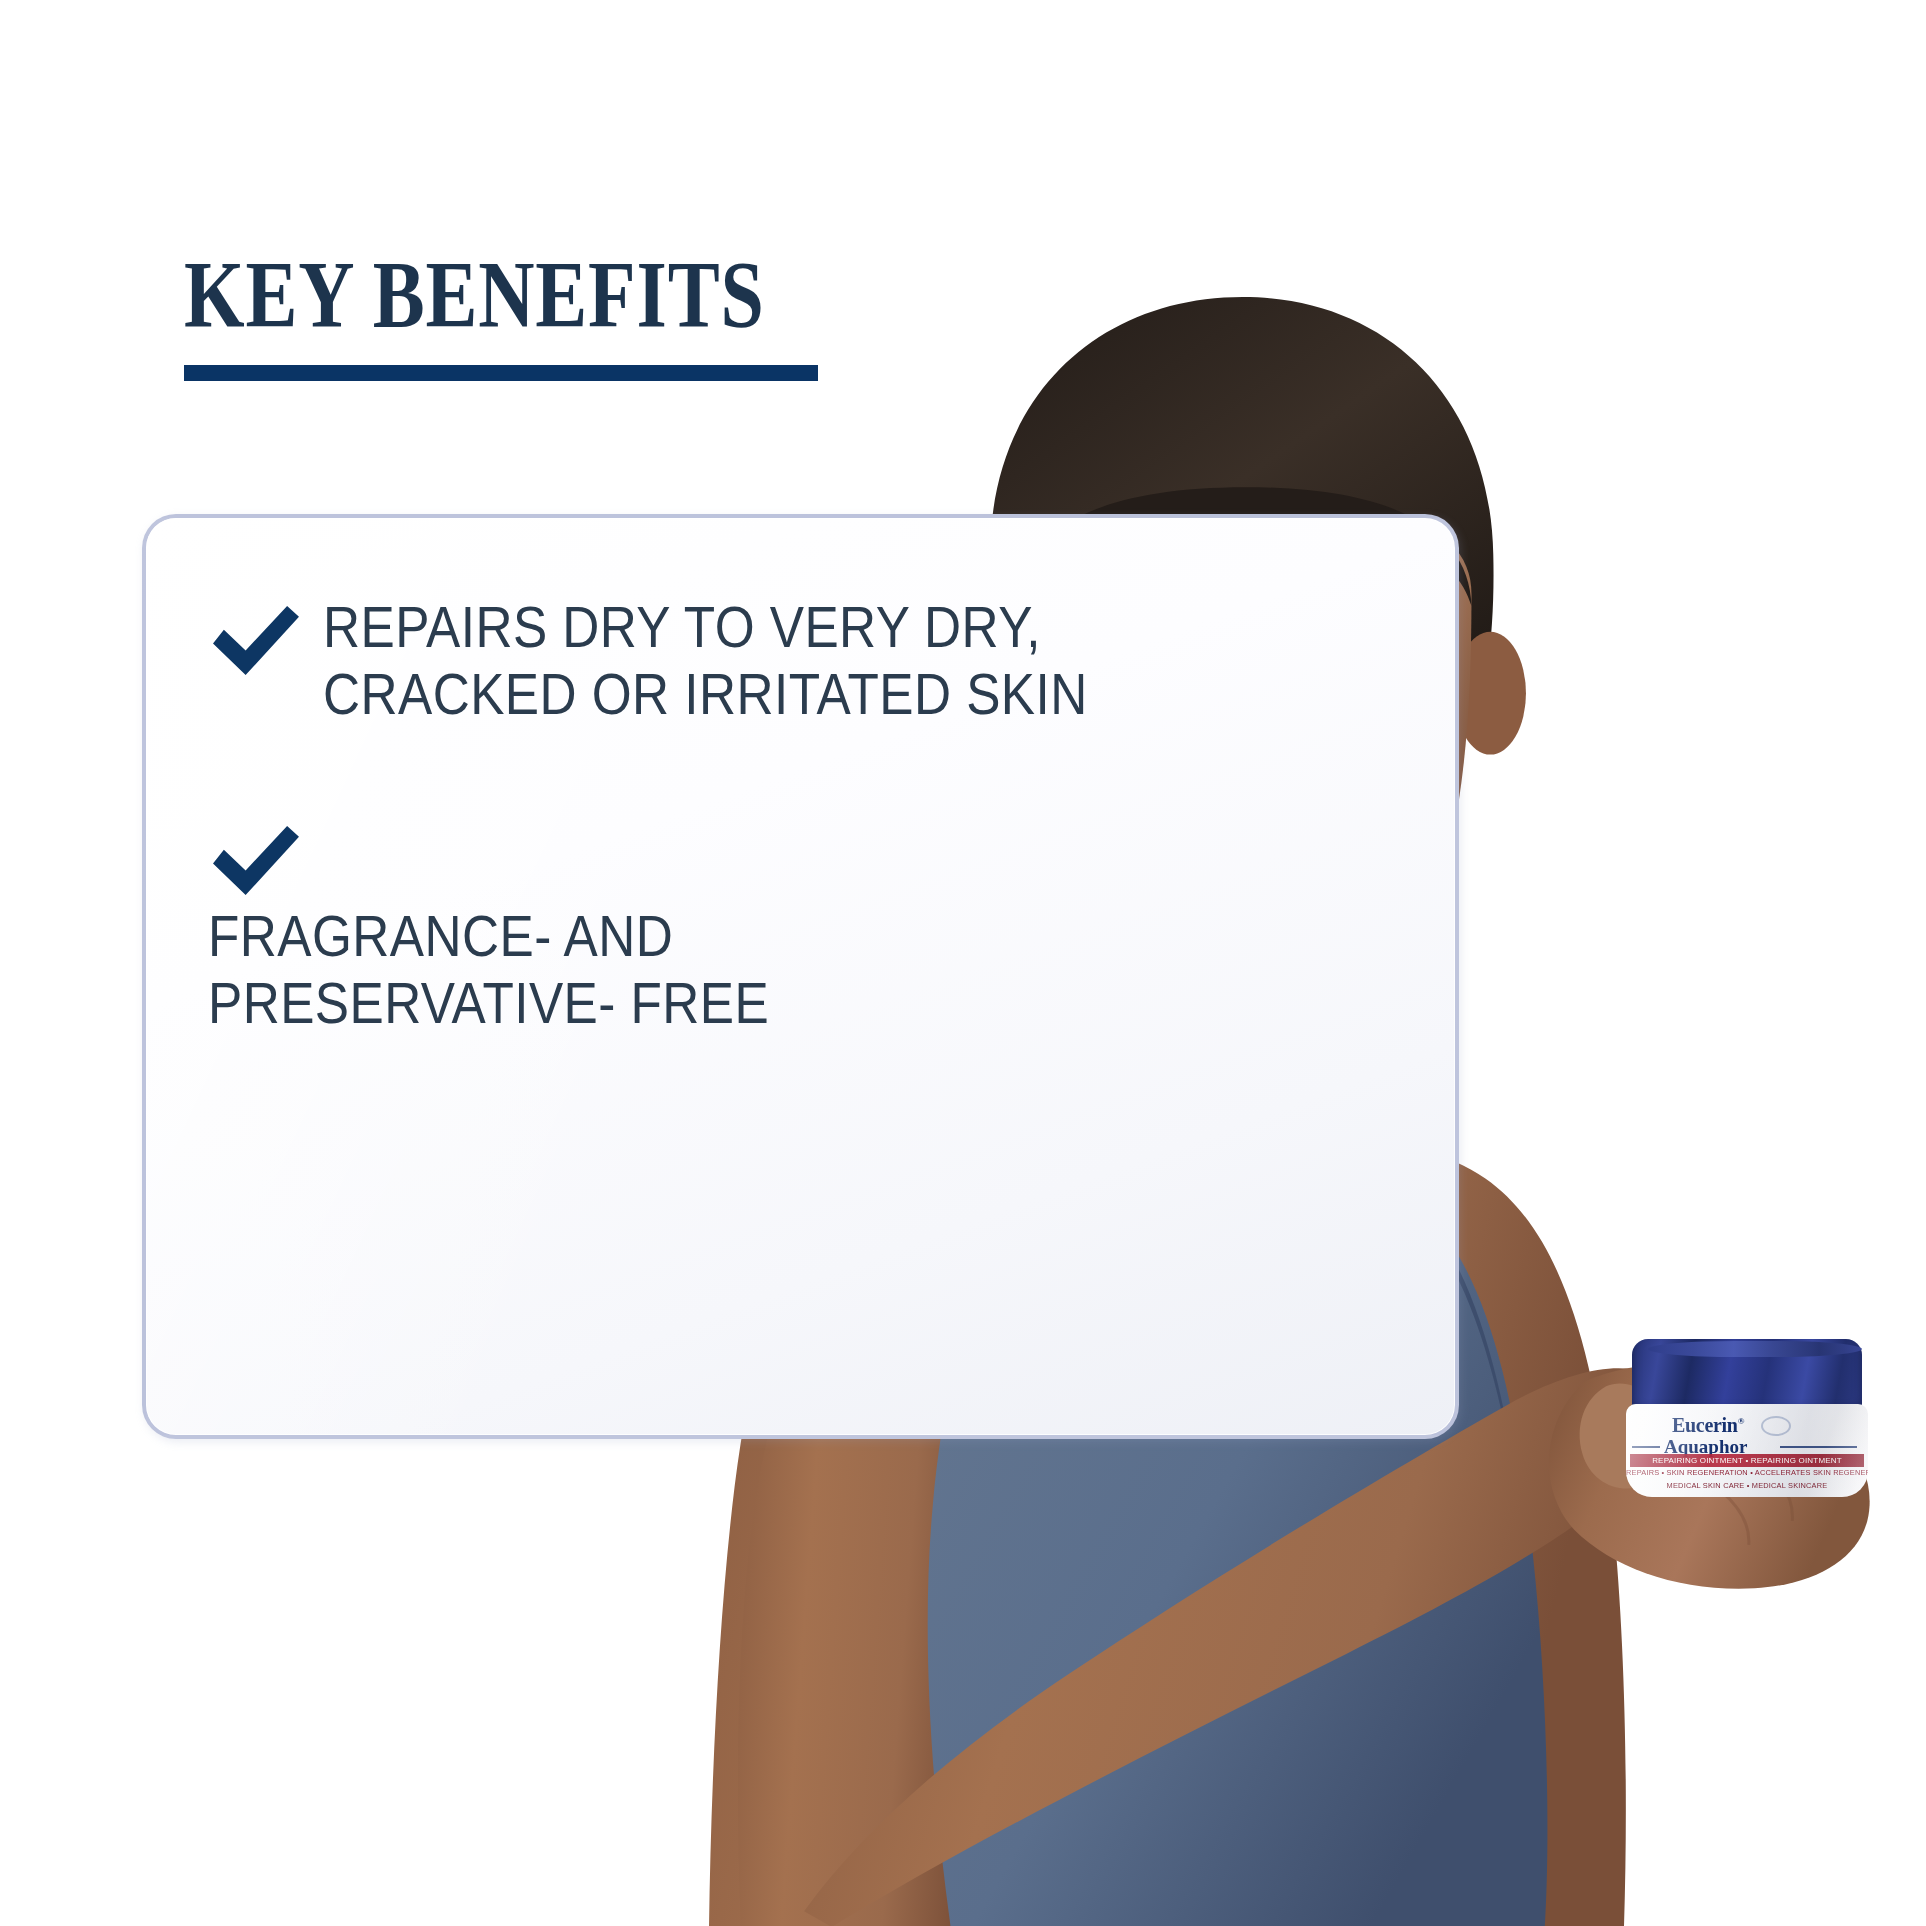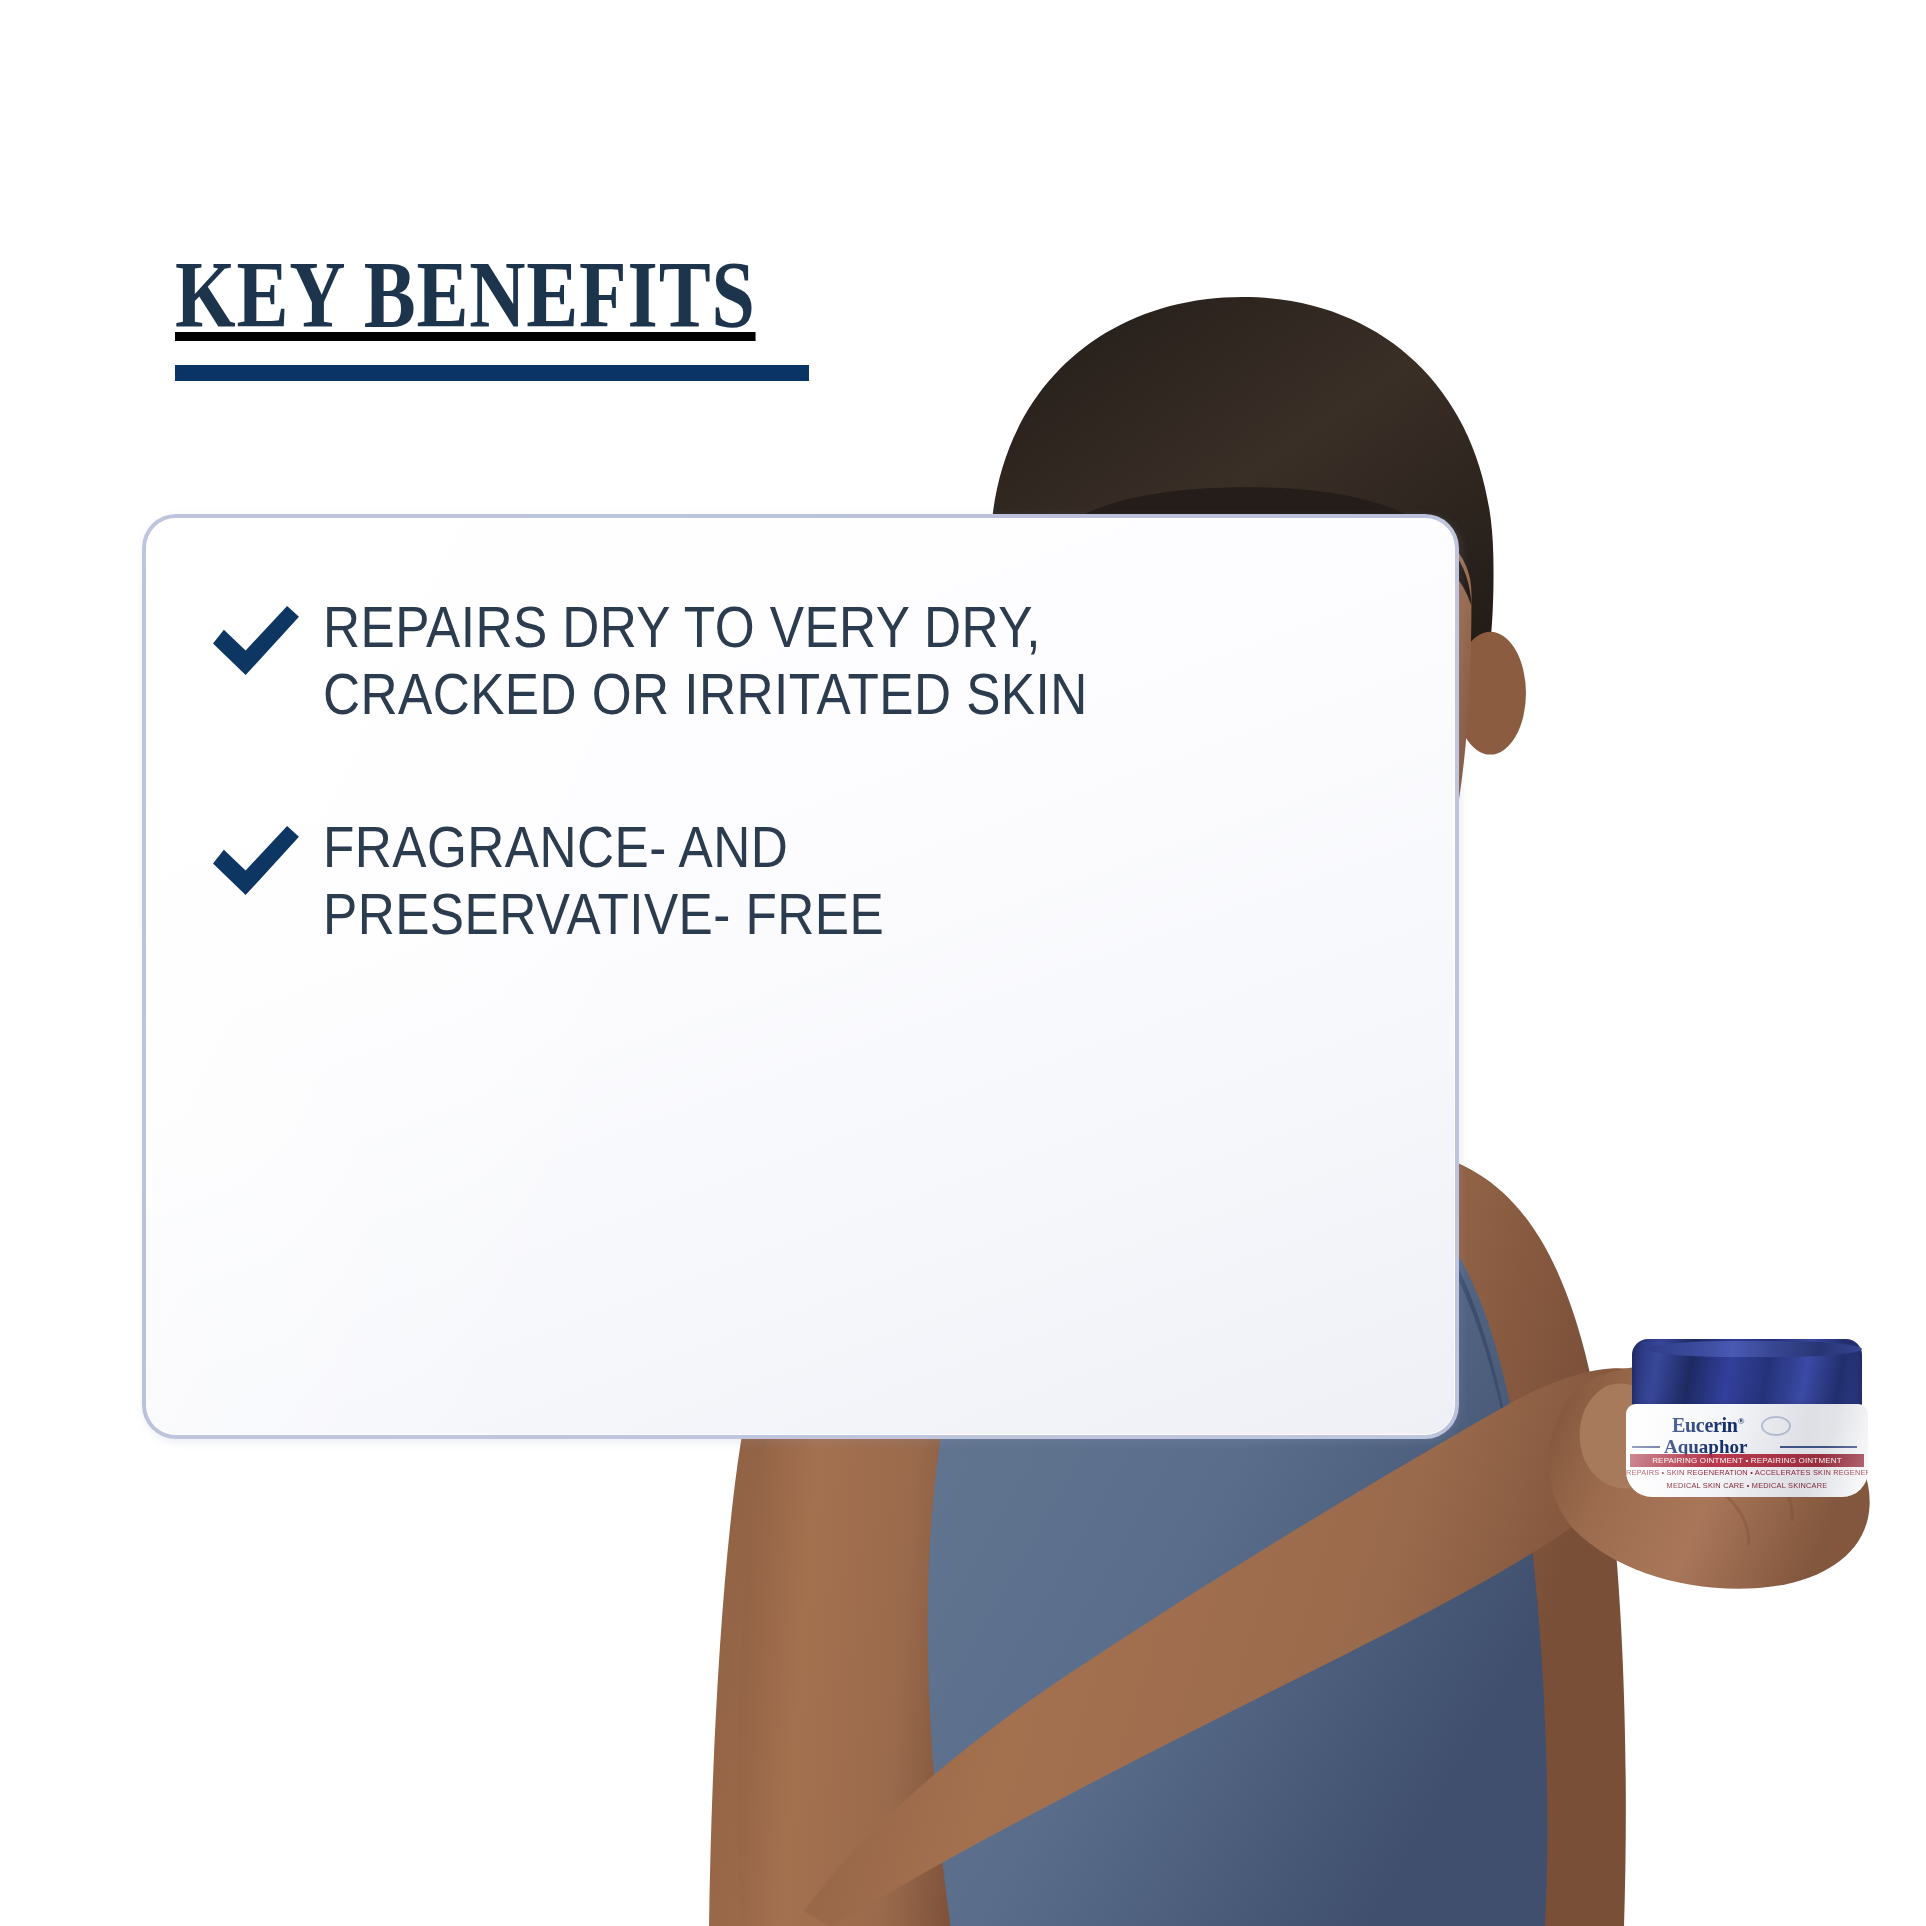--- a/index.html
+++ b/index.html
@@ -7,21 +7,21 @@
   body {
     background:#ffffff;
     font-family:"Liberation Sans", sans-serif;
     overflow:hidden;
     position:relative;
   }
 
   #stage { position:absolute; inset:0; background:#fff; overflow:hidden; }
 
   
-  .heading-block { position:absolute; left:175px; top:248px; width:693px;text-decoration:underline; }
+  .heading-block { position:absolute; left:184px; top:248px; width:693px; }
   .heading-title {
     font-family:"Liberation Serif", serif;
     font-weight:700;
     font-size:95px;
     line-height:1.0;
     letter-spacing:1px;
     color:#1d344d;
     transform:scaleX(0.82);
     transform-origin:left center;
     white-space:nowrap;
@@ -59,21 +59,21 @@
   .benefits {
     position:absolute;
     left:208px; top:594px;
     width:1000px;
   }
   .benefit-row {
     display:flex;
     align-items:flex-start;
     margin-bottom:87px;
   }
-  .benefit-row:last-child { margin-bottom:4px; }
+  .benefit-row:last-child { margin-bottom:4px;flex-direction:column; }
 
   .check-icon {
     flex:0 0 auto;
     width:95px; height:83px;
     margin-right:20px;
     margin-top:6px;
   }
   .check-icon svg { display:block; width:100%; height:100%; }
 
   .benefit-text {

